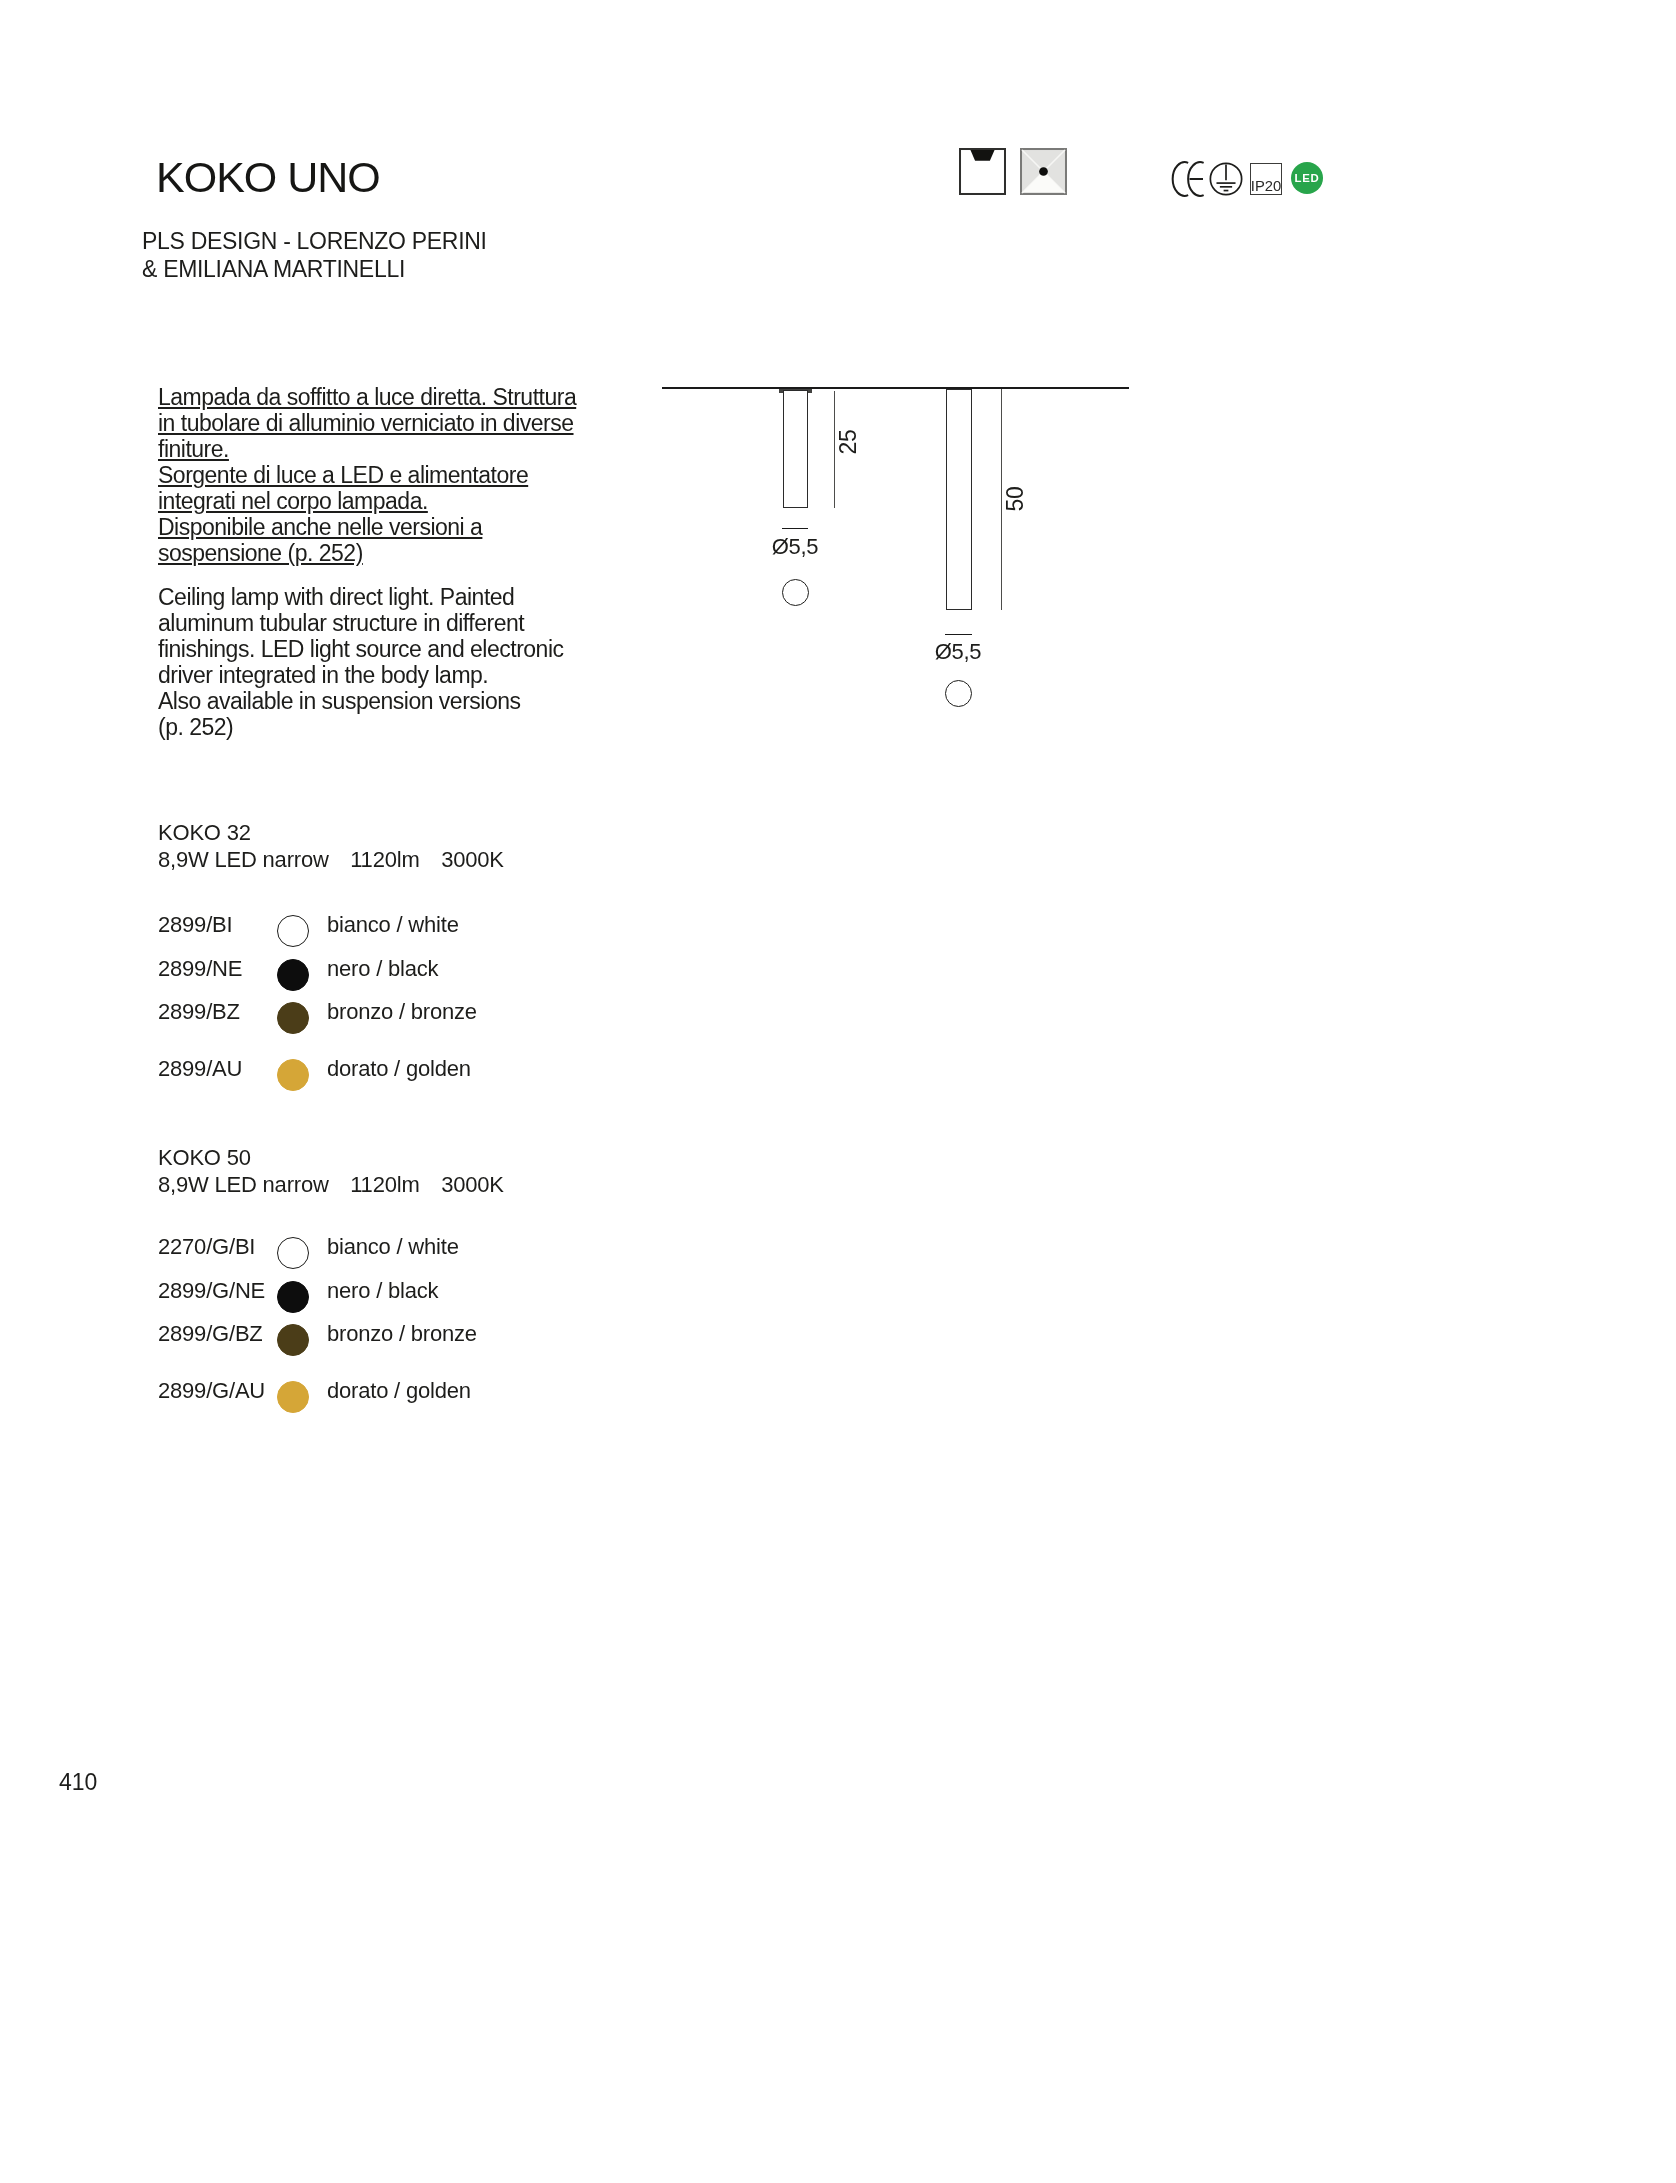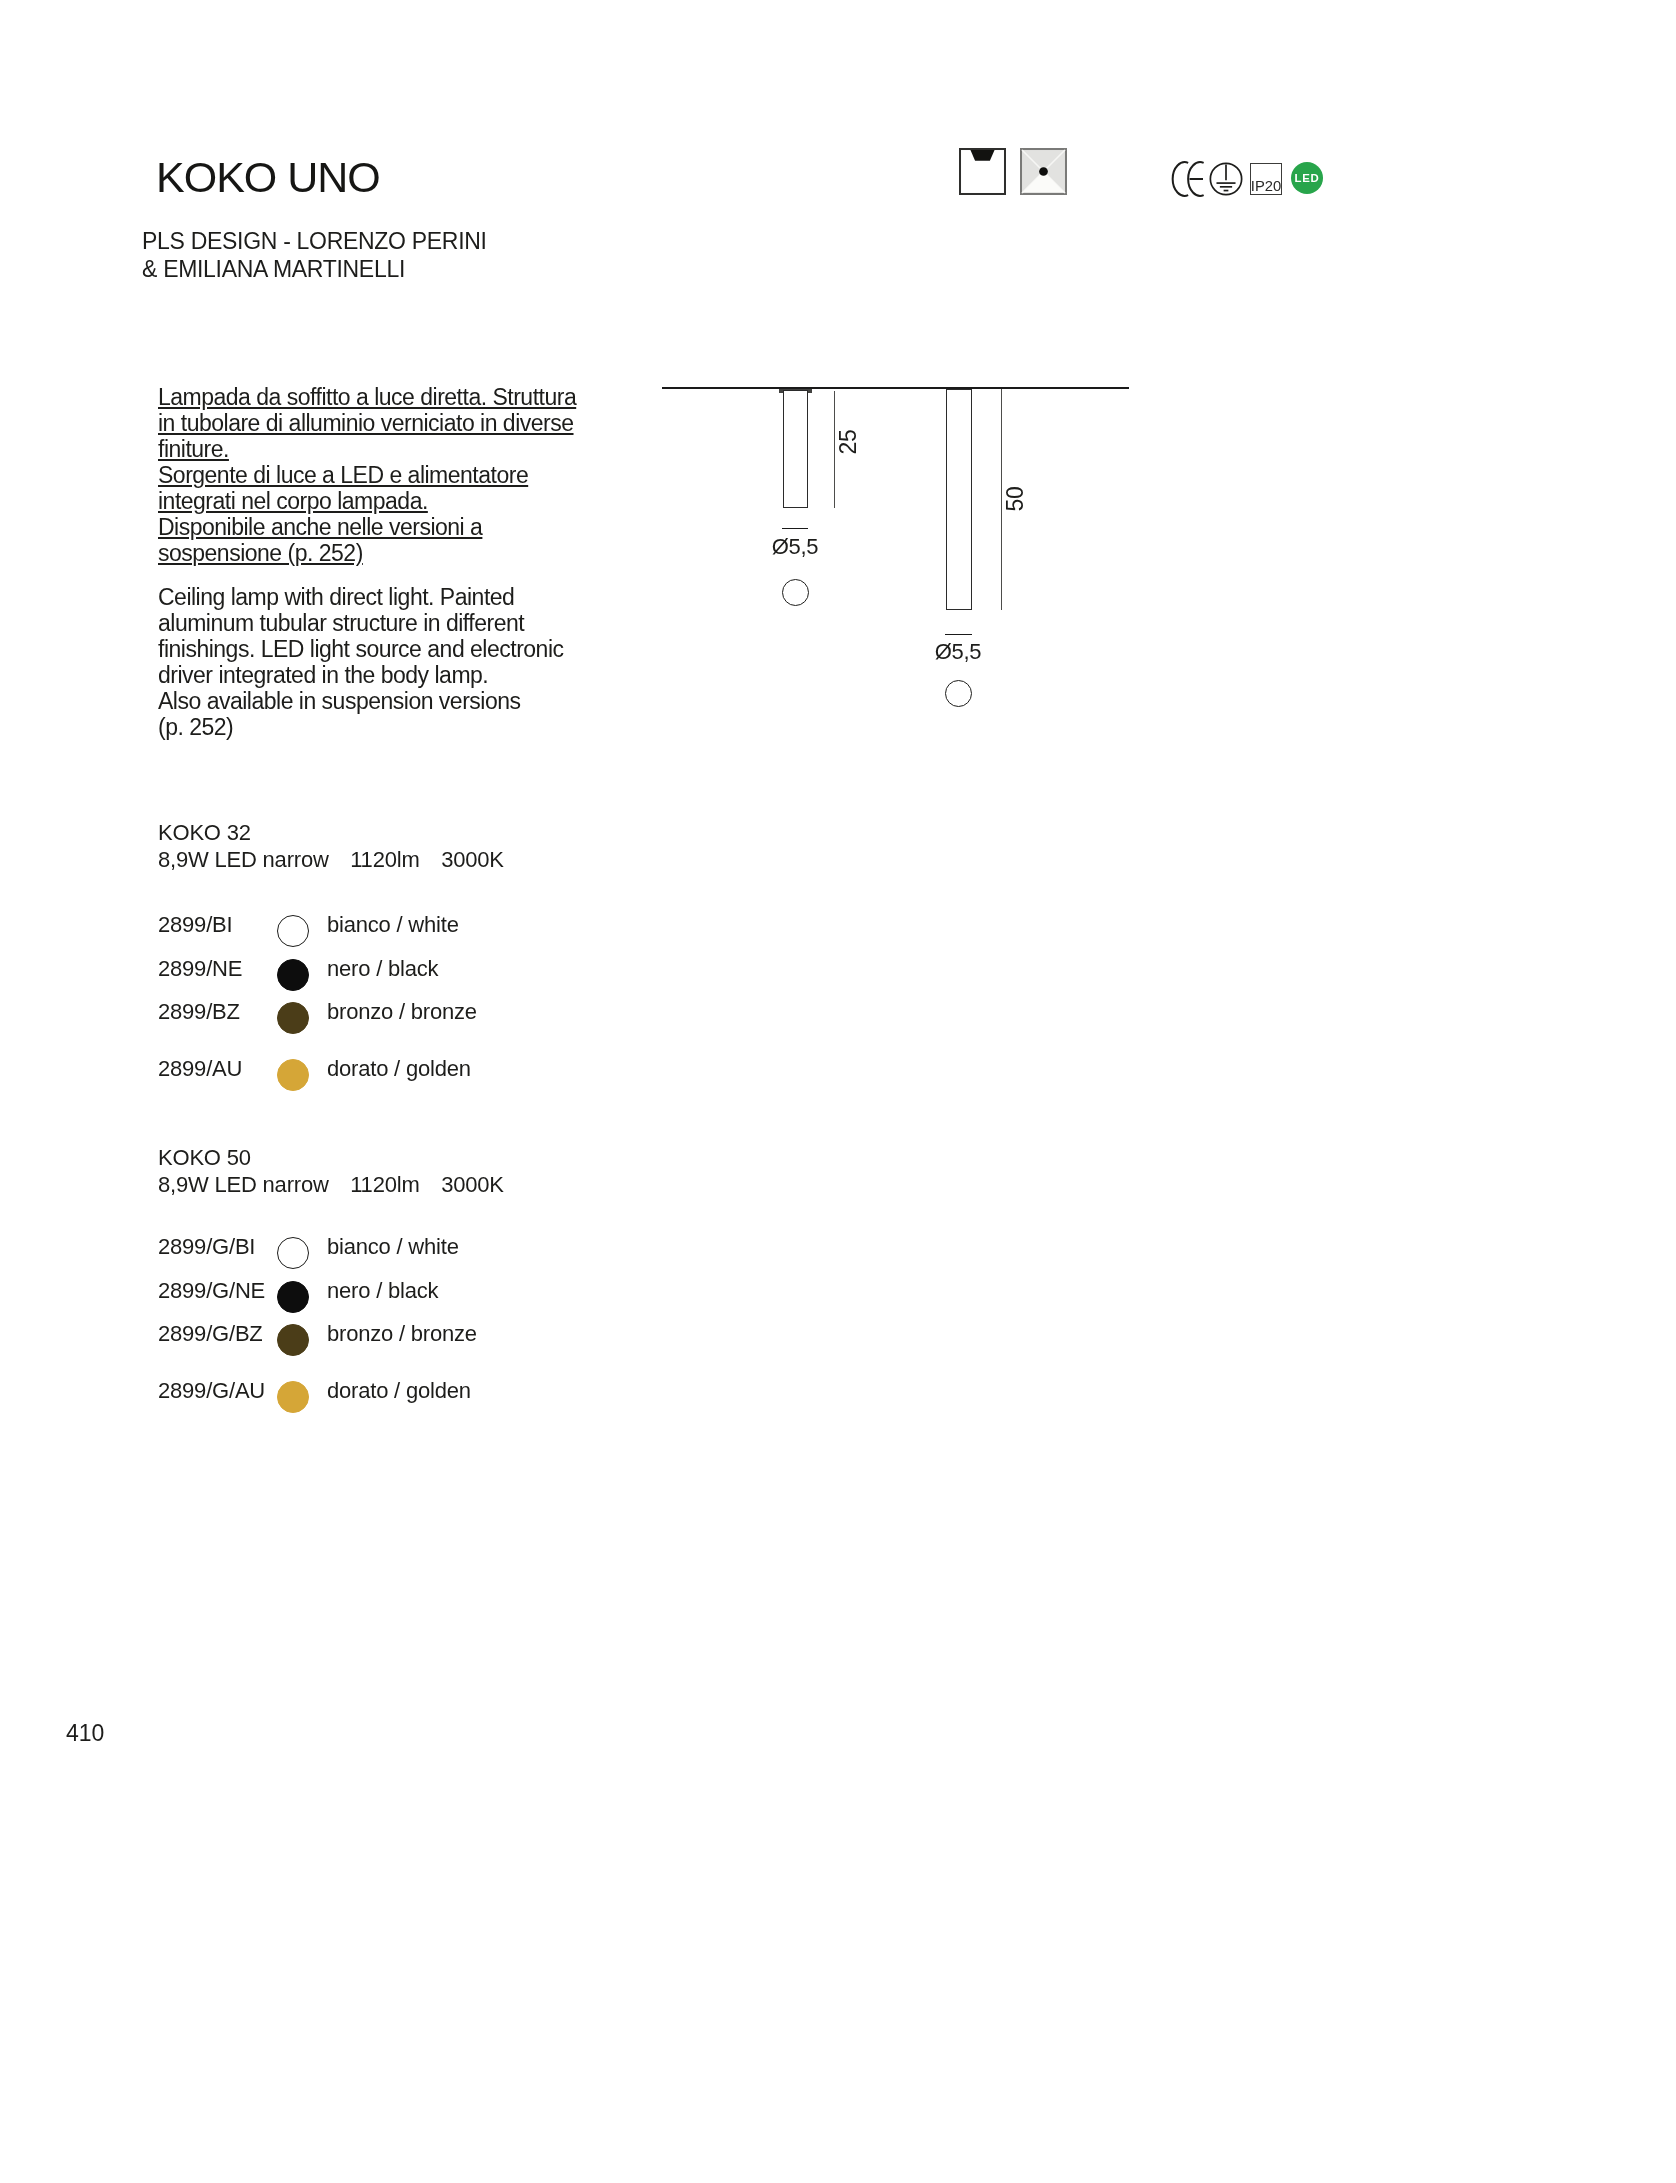--- a/index.html
+++ b/index.html
@@ -80,21 +80,21 @@
   .rows-50 { top:1234px; height:175px; }
   .variant-row { position:absolute; left:0; width:470px; height:44px; }
   .vr-0 { top:0; } .vr-1 { top:44px; } .vr-2 { top:87px; } .vr-3 { top:144px; }
   .vcode { position:absolute; left:0; top:0; font-size:22px; letter-spacing:-0.2px; }
   .swatch {
     position:absolute; left:119px; top:2.7px; width:32px; height:32px;
     border-radius:50%; border:1.3px solid #1d1d1b; box-sizing:border-box;
   }
   .vlabel { position:absolute; left:169px; top:0; font-size:22px; letter-spacing:-0.2px; }
 
-  .page-number { left:59px; top:1720px; font-size:23px;margin-left:7px; }
+  .page-number { left:59px; top:1769px; font-size:23px; }
 </style>
 </head>
 <body>
 
 <div class="page">
 
   <div class="abs title">KOKO UNO</div>
   <div class="abs designer">PLS DESIGN - LORENZO PERINI
 &amp; EMILIANA MARTINELLI</div>
 
@@ -184,21 +184,21 @@
       <span class="vlabel">dorato / golden</span>
     </div>
   </div>
 
   <div class="abs product-header ph-50">
     <div>KOKO 50</div>
     <div>8,9W LED narrow  1120lm  3000K</div>
   </div>
   <div class="abs variant-rows rows-50">
     <div class="variant-row vr-0">
-      <span class="vcode">2899/G/BI</span>
+      <span class="vcode">2270/G/BI</span>
       <span class="swatch" style="background-color: rgb(255, 255, 255); border-color: rgb(29, 29, 27);"></span>
       <span class="vlabel">bianco / white</span>
     </div>
     <div class="variant-row vr-1">
       <span class="vcode">2899/G/NE</span>
       <span class="swatch" style="background-color: rgb(13, 13, 13); border-color: rgb(13, 13, 13);"></span>
       <span class="vlabel">nero / black</span>
     </div>
     <div class="variant-row vr-2">
       <span class="vcode">2899/G/BZ</span>

